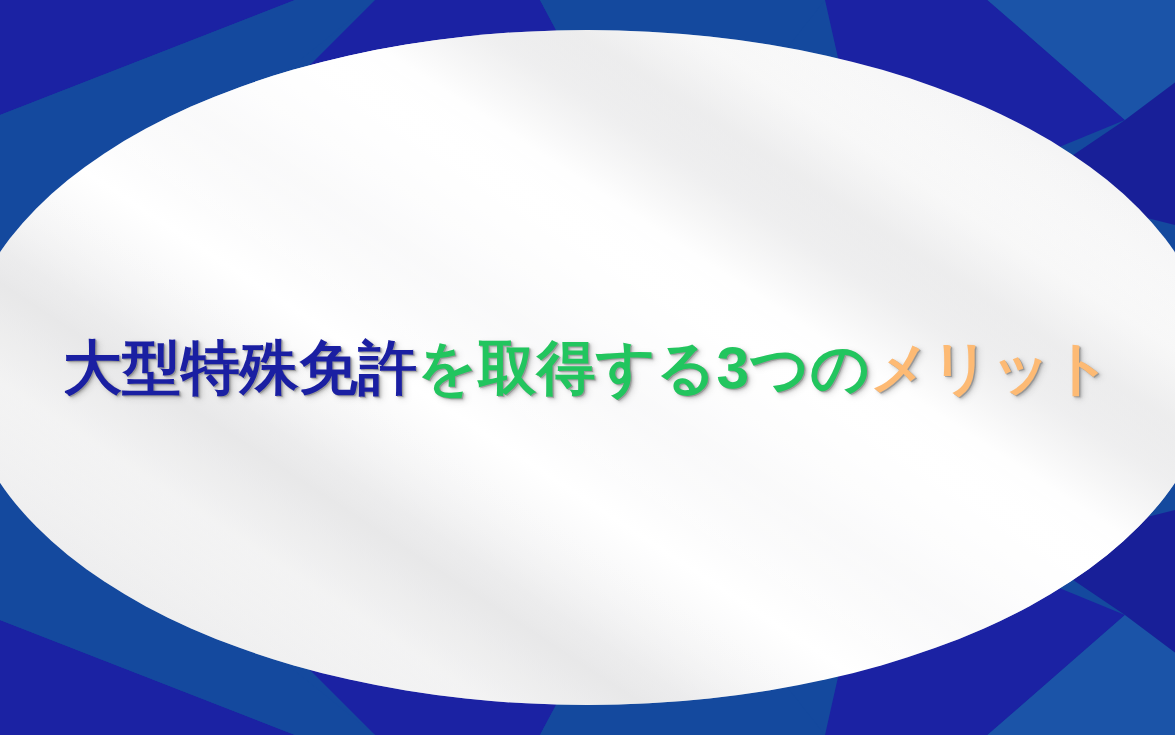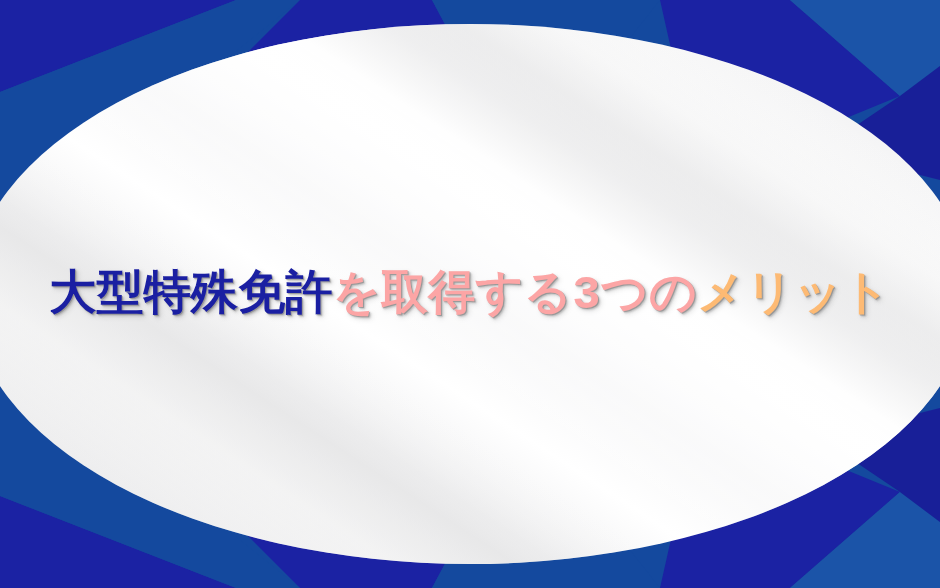--- a/index.html
+++ b/index.html
@@ -53,21 +53,21 @@
         1px 1px 0 rgba(120,120,120,0.50),
         2px 2px 2px rgba(110,110,110,0.38),
         3px 3px 5px rgba(120,120,120,0.22);
     -webkit-font-smoothing: antialiased;
   }
 
   .headline-line.line-1 { font-size: 47px; }
   .headline-line.line-2 { font-size: 47px; }
 
   .seg-blue   { color: #1A1FA2; }
-  .seg-black  { color: #fca5a5; font-family: Liberation Mono, monospace; }
+  .seg-black  { color: #22c55e; }
   .seg-orange { color: #fdba74; }
 
   
   .sheen { mix-blend-mode: normal; }
 </style>
 </head>
 <body>
 
 <div id="thumbnail">
 

